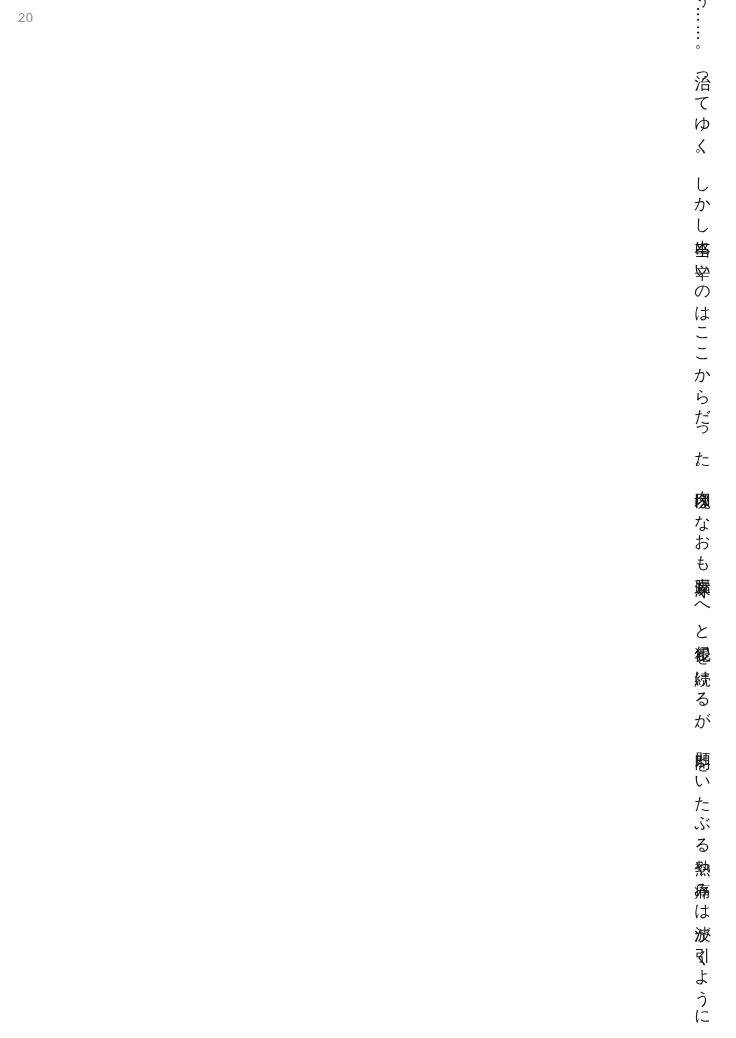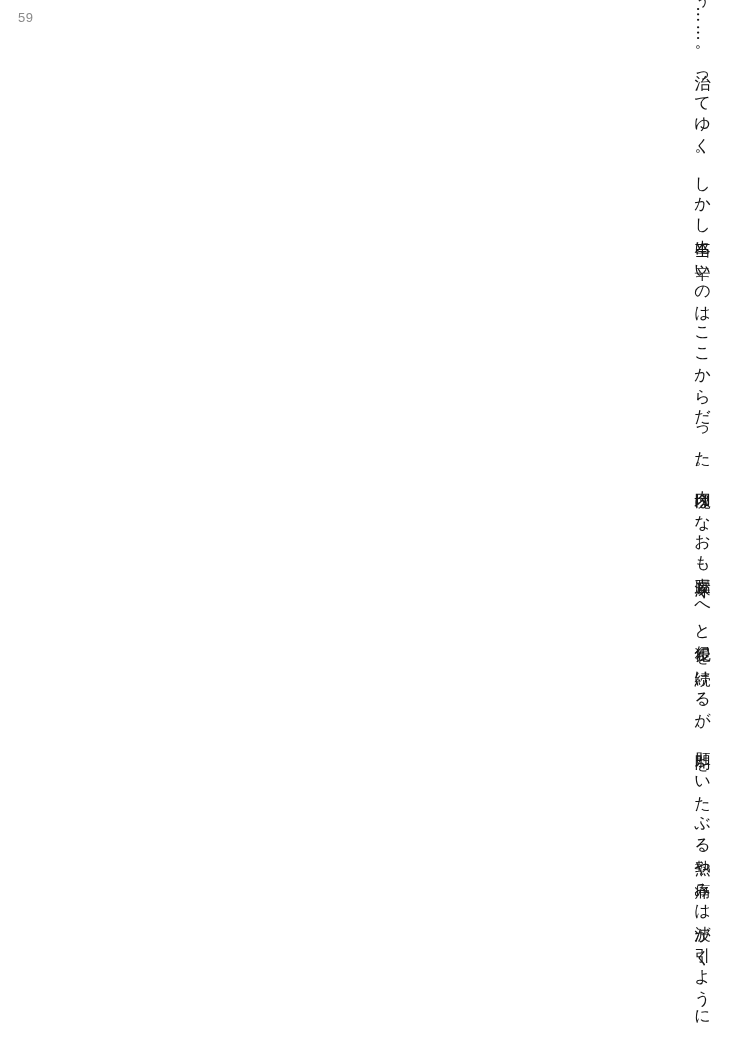--- a/index.html
+++ b/index.html
@@ -61,21 +61,21 @@
   }
   .vline.indent {
     padding-top: 22px;
   }
 </style>
 </head>
 <body>
 
 <div id="page">
 
-  <div id="page-number">59</div>
+  <div id="page-number">20</div>
 
   <div id="text-body">
     <div class="vline">肉塊はなおも直腸深くへと侵犯を続けるが、肛門をいたぶる熱や痛みは波が引くように</div>
     <div class="vline">治ってゆく。しかし本当に辛いのはここからだった。</div>
     <div class="vline indent">にゅちっちゅぷにゅぐにゅぐにゅぐぅぅぅ……ぐにゅっぷぐにゅぷにゅつるぅ……。</div>
 
   </div>
 
 </div>
 

